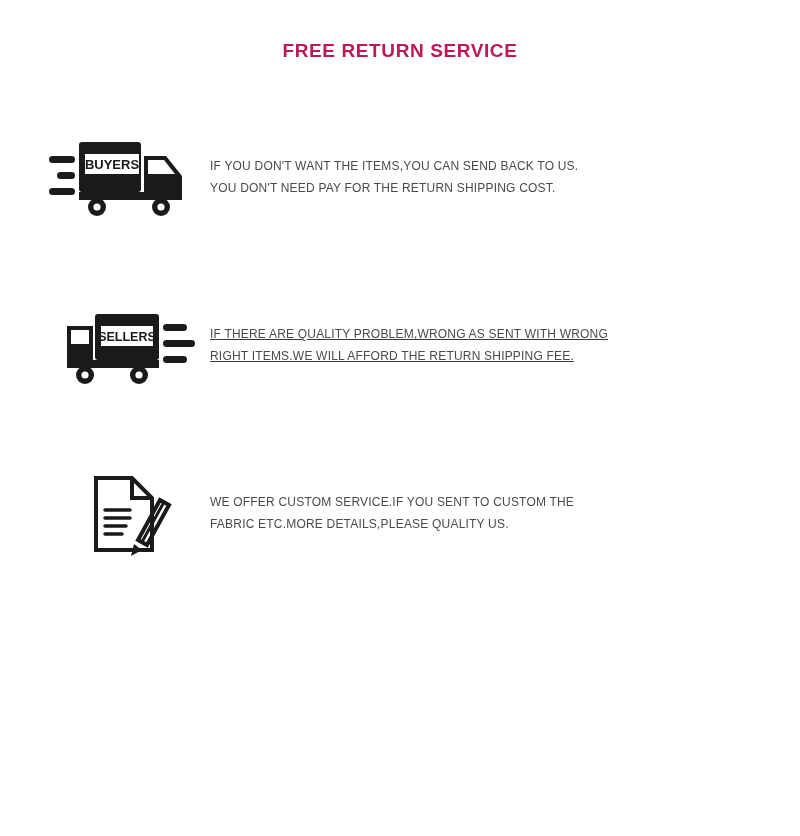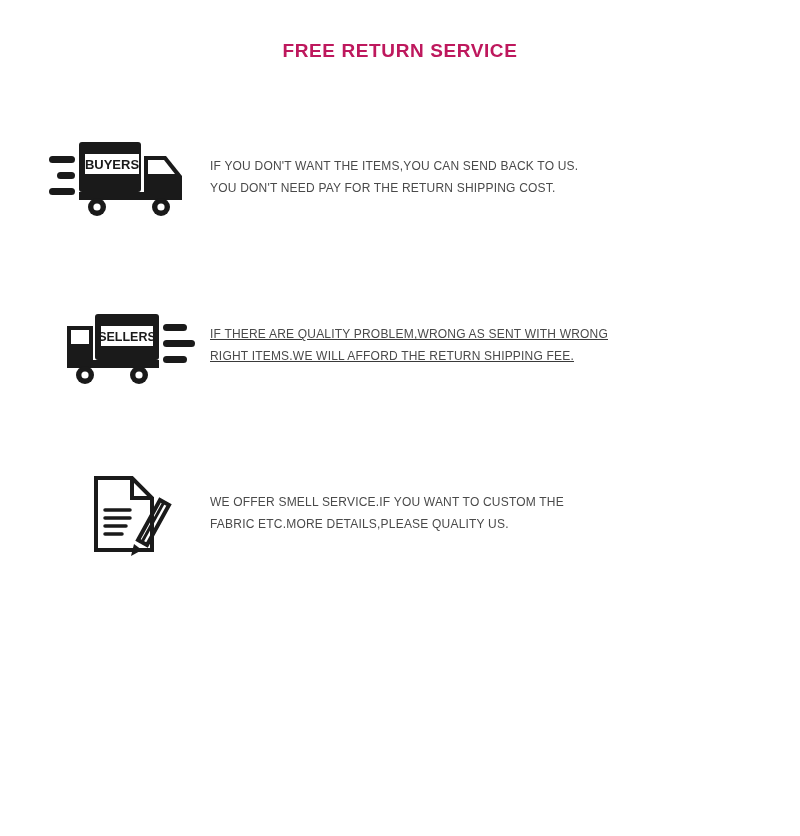--- a/index.html
+++ b/index.html
@@ -156,19 +156,19 @@
           </g>
 
           <g>
             <path d="M60 80 L57 92 L68 86 Z" fill="#1a1a1a"></path>
             <path d="M64 76 L86 36 L95 41 L73 81 Z" fill="none" stroke="#1a1a1a" stroke-width="4"></path>
             <line x1="68" y1="78" x2="90" y2="38" stroke="#1a1a1a" stroke-width="3"></line>
           </g>
         </svg>
       </div>
       <div class="text-cell">
-        <span class="line">WE OFFER SMELL SERVICE.IF YOU WANT TO CUSTOM THE</span>
+        <span class="line">WE OFFER CUSTOM SERVICE.IF YOU SENT TO CUSTOM THE</span>
         <span class="line">FABRIC ETC.MORE DETAILS,PLEASE QUALITY US.</span>
       </div>
     </div>
 
   </div>
 </div>
 
 </body></html>

